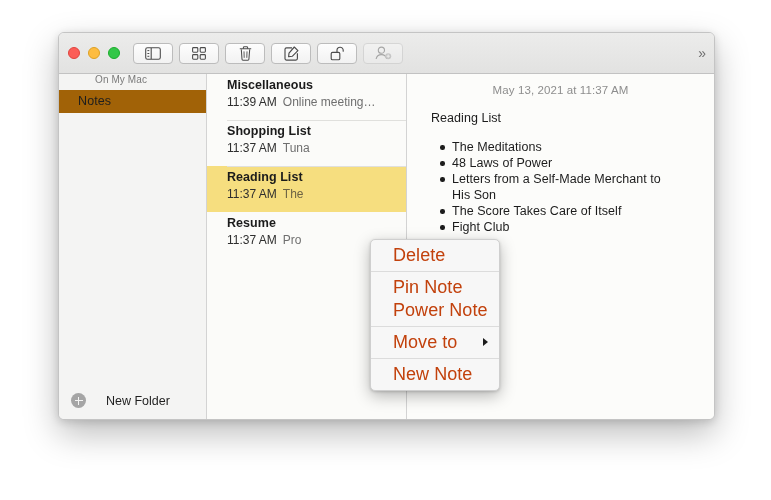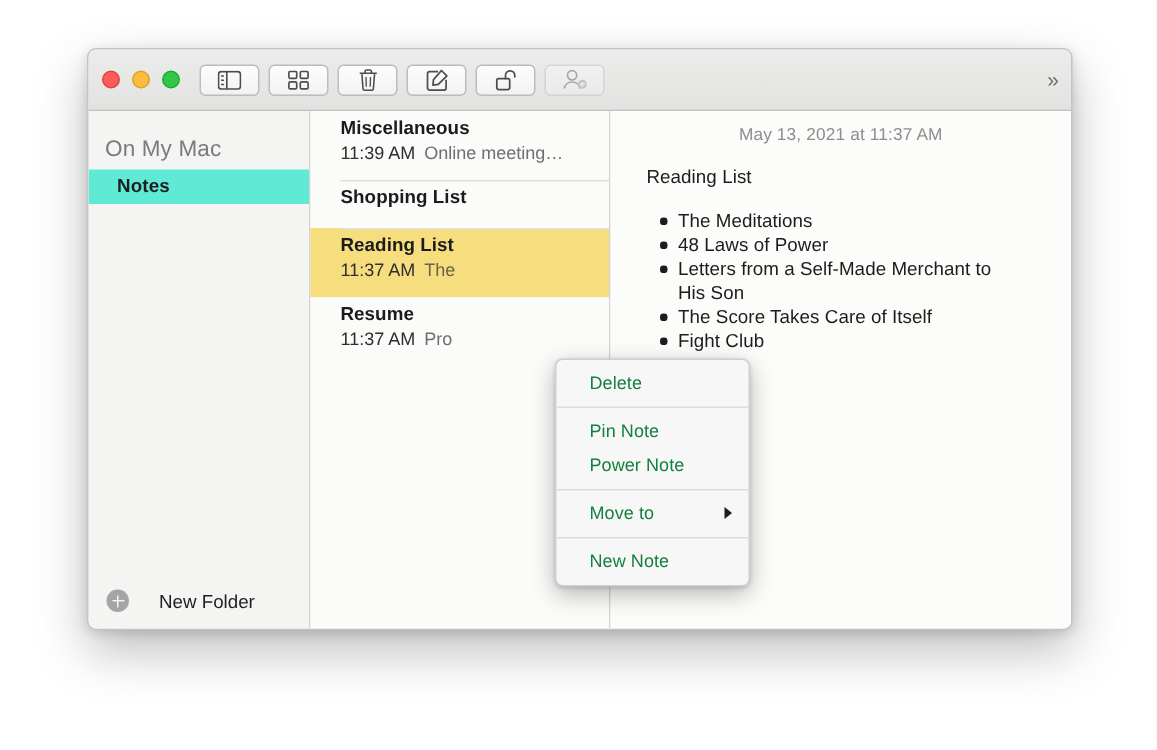--- a/index.html
+++ b/index.html
@@ -105,34 +105,35 @@
   
   #sidebar {
     width: 148px;
     background: #f4f4f3;
     border-right: 1px solid #d3d3d3;
     position: relative;
     display: flex;
     flex-direction: column;
   }
   #sidebar-header {
-    font-size: 15px;
+    font-size: 10px;
     color: #7b7b7b;
-    padding: 17px 0 5px 11px;
+    padding: 0 0 5px 11px;
     letter-spacing: 0.1px;
+    margin-left: 25px;
   }
   .sidebar-row {
     font-size: 12.5px;
     color: #1e1e1e;
     padding: 4px 0 5px 19px;
     letter-spacing: 0.1px;
   }
   .sidebar-row.selected {
-    background: #5eead4;
-    font-weight: bold;
+    background: #a16207;
+    font-weight: normal;
   }
   #new-folder {
     position: absolute;
     left: 12px;
     bottom: 12px;
     display: flex;
     align-items: center;
     gap: 20px;
   }
   #plus-circle {
@@ -246,22 +247,22 @@
     top: 206px;
     width: 130px;
     background: #f7f7f7;
     border: 1px solid #cfcfcf;
     border-radius: 5px;
     box-shadow: 0 5px 16px rgba(0,0,0,0.28), 0 1px 3px rgba(0,0,0,0.16);
     padding: 4px 0;
     z-index: 50;
   }
   .menu-item {
-    font-size: 12px;
-    color: #15803d;
+    font-size: 18px;
+    color: #c2410c;
     padding: 3px 10px 4px 22px;
     line-height: 16px;
     position: relative;
     letter-spacing: 0.05px;
     white-space: nowrap;
   }
   .menu-sep {
     height: 1px;
     background: #dcdcdc;
     margin: 4px 0 4px 0;
@@ -377,20 +378,23 @@
 
       <div class="note-row">
         <div class="note-title">Miscellaneous</div>
         <div class="note-meta">
           <span class="note-time">11:39 AM</span><span class="note-snippet">Online meeting…</span>
         </div>
       </div>
 
       <div class="note-row">
         <div class="note-title">Shopping List</div>
+        <div class="note-meta">
+          <span class="note-time">11:37 AM</span><span class="note-snippet">Tuna</span>
+        </div>
       </div>
 
       <div class="note-row selected">
         <div class="note-title">Reading List</div>
         <div class="note-meta">
           <span class="note-time">11:37 AM</span><span class="note-snippet">The</span>
         </div>
       </div>
 
       <div class="note-row">

